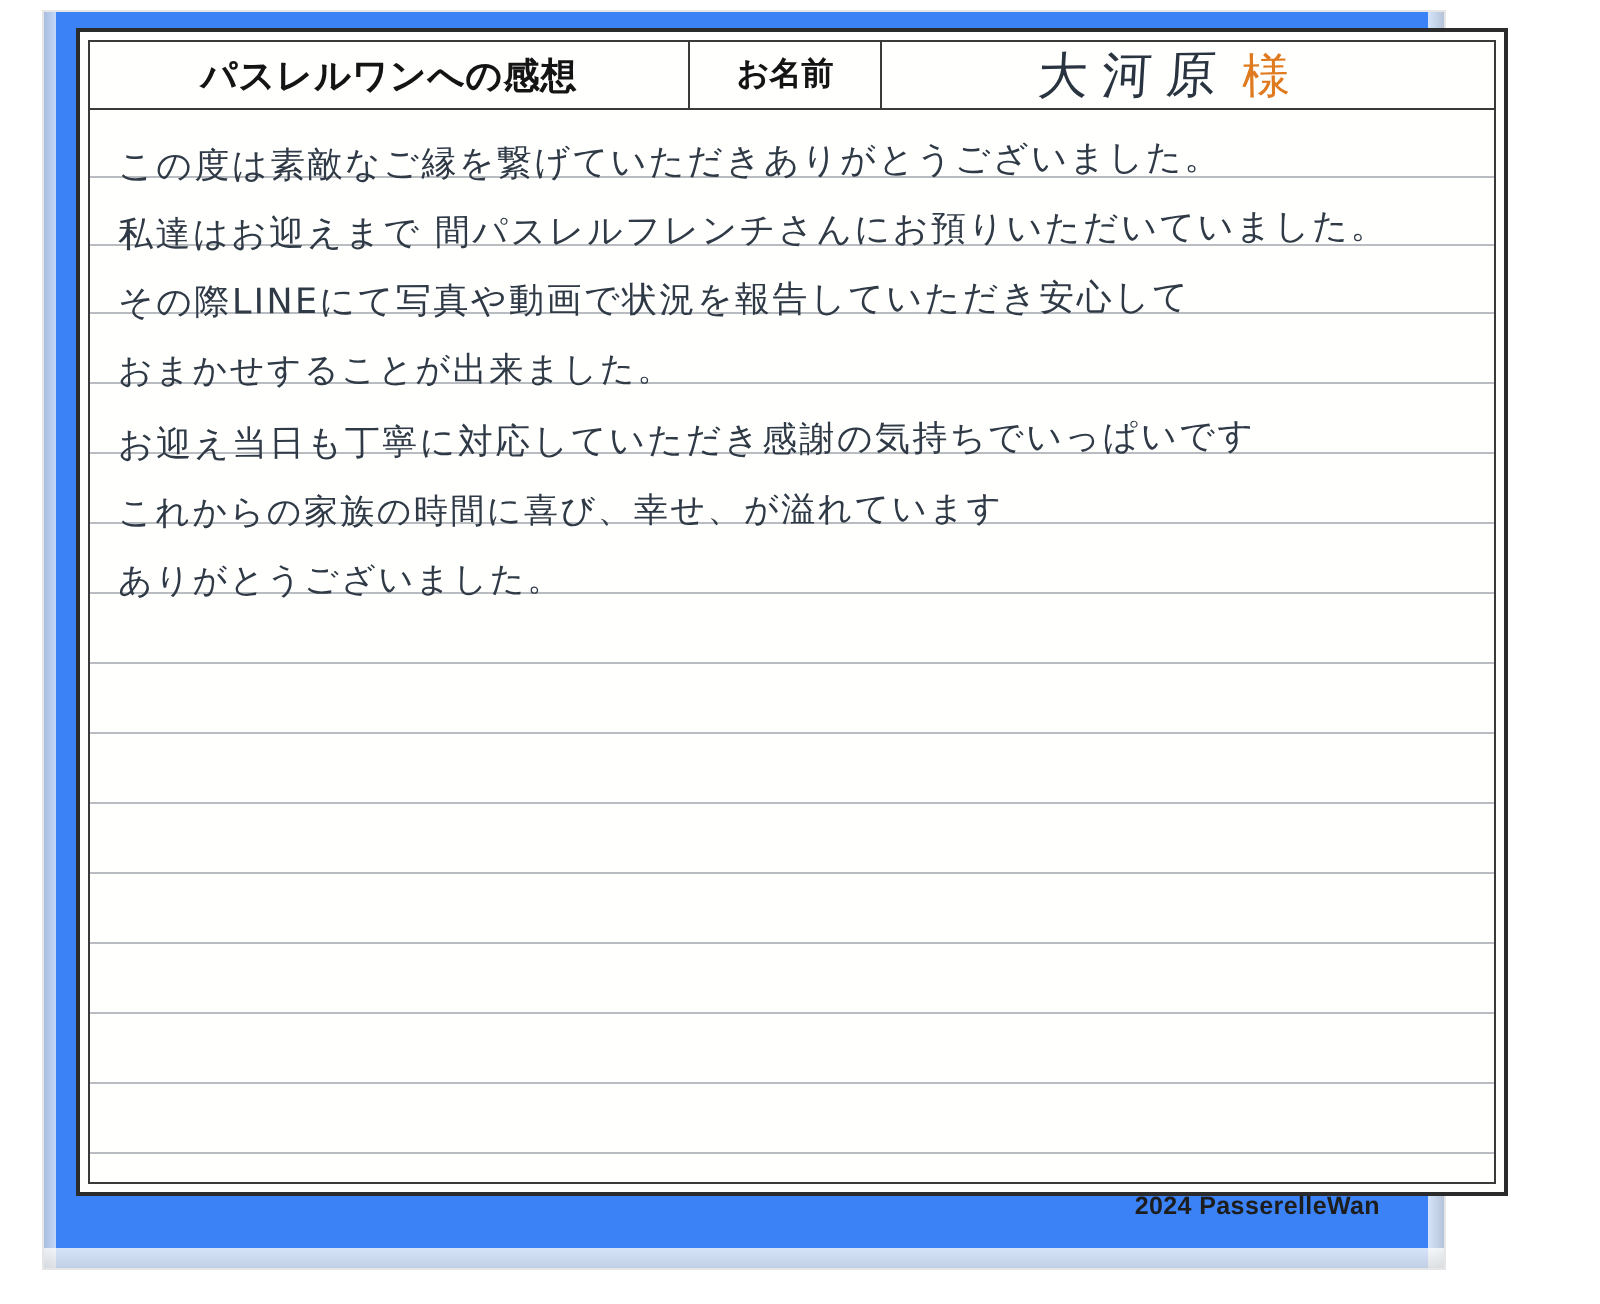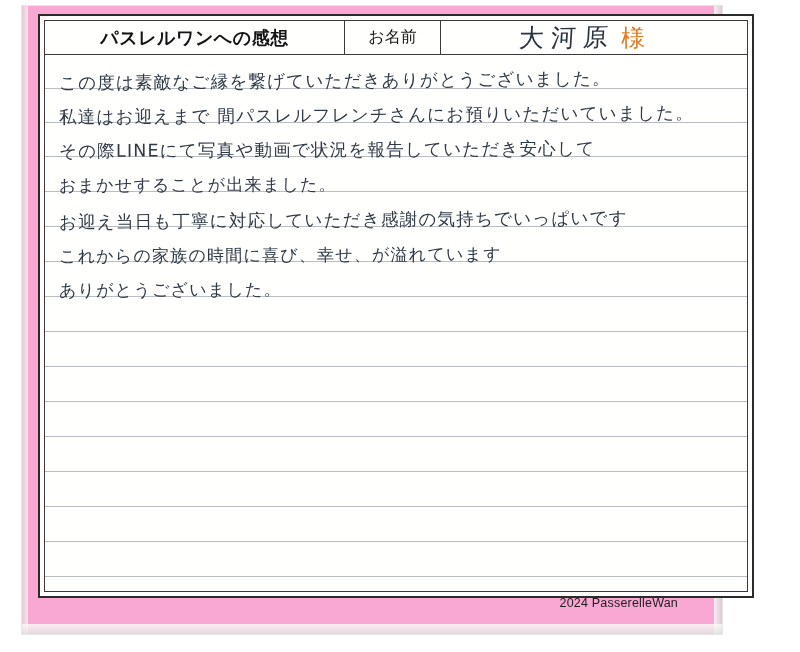--- a/index.html
+++ b/index.html
@@ -21,21 +21,21 @@
     background: #ffffff;
   }
 
   
   #paper {
     position: absolute;
     left: 22px;
     top: 6px;
     width: 700px;
     height: 628px;
-    background: #f9a8d4;
+    background: #3b82f6;
     box-shadow: 0 0 0 1px #e6e6e6;
   }
 
   
   .scan-edge-left {
     position: absolute;
     left: 0; top: 0;
     width: 6px; height: 100%;
     background: linear-gradient(to right, #d8d8d6, #fdfdfb);
     opacity: .7;
@@ -99,21 +99,21 @@
     border-right: 1px solid #3a3a3a;
     font-size: 18px;
     font-weight: bold;
     letter-spacing: .5px;
     color: #141414;
   }
   #hdr-name-label {
     width: 96px;
     border-right: 1px solid #3a3a3a;
     font-size: 16px;
-    font-weight: normal;
+    font-weight: bold;
     color: #141414;
   }
   #hdr-name-value {
     flex: 1;
     position: relative;
     justify-content: flex-start;
     padding-left: 78px;
   }
   .hand-name {
     font-family: "DejaVu Sans", sans-serif;
@@ -172,24 +172,24 @@
   .hl2  { top: 50px;  transform: rotate(-0.4deg); }
   .hl3  { top: 84px;  transform: rotate(-0.3deg); }
   .hl4  { top: 119px; transform: rotate(-0.2deg); font-size: 17px; }
   .hl5  { top: 155px; transform: rotate(-0.45deg); }
   .hl6  { top: 190px; transform: rotate(-0.3deg); font-size: 17px; }
   .hl7  { top: 224px; transform: rotate(-0.25deg); font-size: 17px; }
 
   
   #footer-credit {
     position: absolute;
-    right: 44px;
+    right: 32px;
     bottom: 24px;
     font-size: 12.5px;
-    font-weight: normal;
+    font-weight: bold;
     color: #1d1d1d;
     letter-spacing: .2px;
   }
 </style>
 </head>
 <body>
 
 <div id="sheet">
   <div id="paper">
     <div class="scan-edge-left"></div>

